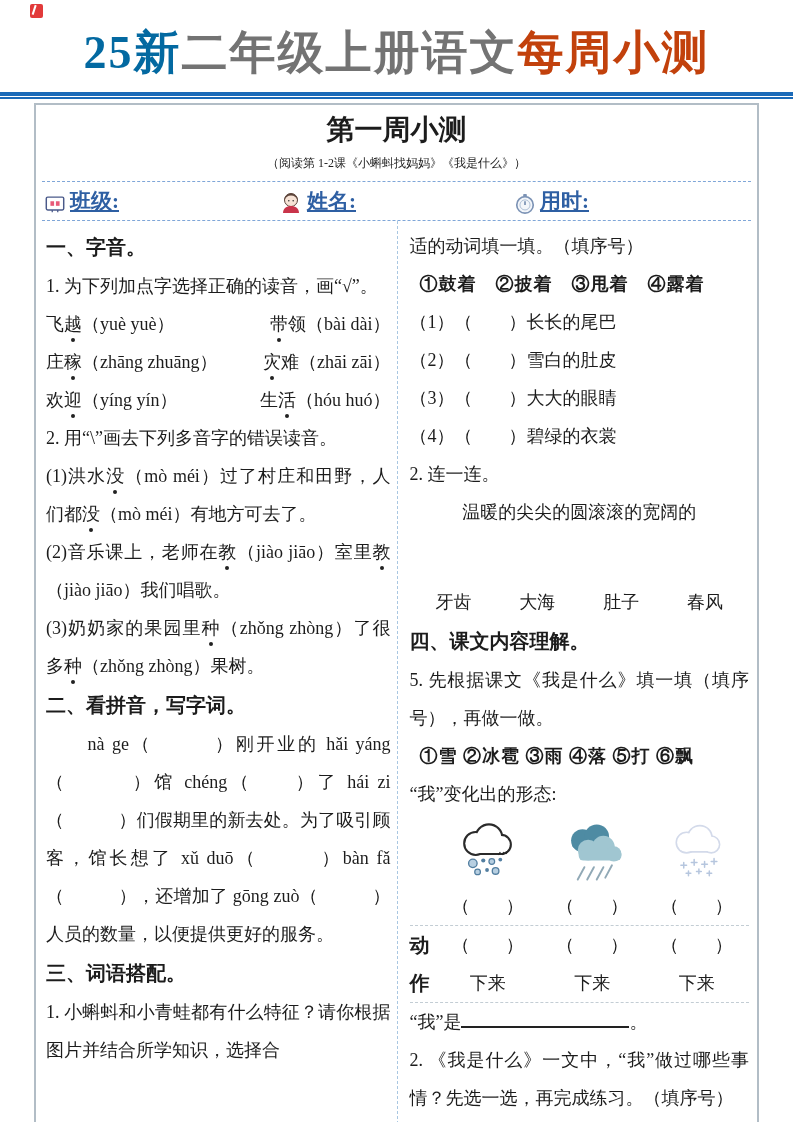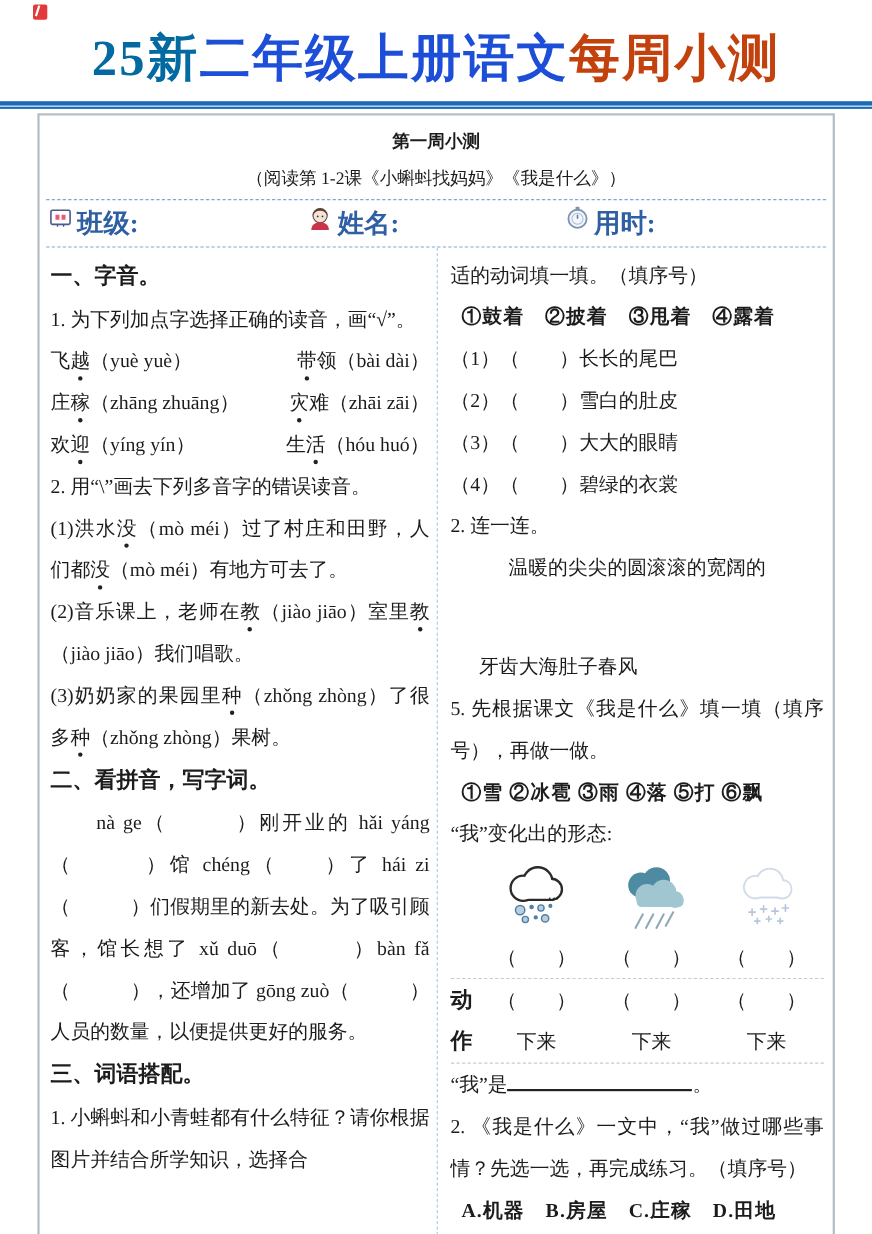--- a/index.html
+++ b/index.html
@@ -6,52 +6,52 @@
   html,body { width:793px; background:#ffffff; }
   body { height:1122px; overflow:hidden; font-family:"Liberation Serif","DejaVu Serif",serif; color:#1c1c1c; position:relative; }
 
   
   .corner-mark { position:absolute; top:4px; left:30px; width:13px; height:14px; background:#e23a3a; border-radius:2px; }
   .corner-mark::after { content:""; position:absolute; left:3px; top:2px; width:7px; height:10px; border-left:2px solid #fff; transform:rotate(18deg); }
 
   
   .page-title { text-align:center; margin-top:22px; font-family:"Liberation Serif","DejaVu Serif",serif; font-weight:bold; font-size:46px; letter-spacing:2px; line-height:62px; }
   .pt-red { color:#0369a1; }
-  .pt-black { color:#1d4ed8; }
+  .pt-black { color:#737373; }
   .pt-blue { color:#c2410c; }
 
   .title-rule { margin-top:8px; border-top:4px solid #1a6ab8; border-bottom:2px solid #1a6ab8; height:7px; }
 
   
   .sheet { margin:4px 34px 0 34px; border:2px solid #b2bdc6; background:#fff; padding:4px 6px 2px 6px; }
 
-  .week-title { text-align:center; font-family:Liberation Serif, serif; font-weight:700; font-size:16px; line-height:34px; margin-top:4px; }
-  .subtitle { text-align:center; font-size:16px; line-height:32px; margin-bottom:2px; }
+  .week-title { text-align:center; font-family:Liberation Serif, serif; font-weight:700; font-size:28px; line-height:34px; margin-top:4px; }
+  .subtitle { text-align:center; font-size:12px; line-height:32px; margin-bottom:2px; }
 
   .info-row { display:flex; border-top:1px dashed #7fa6d8; border-bottom:1px dashed #7fa6d8; padding:5px 2px; align-items:center; }
-  .info-field { flex:1; display:flex; align-items:flex-start; gap:4px; color:#2e5fa3; font-weight:bold; font-size:24px; font-family:"Liberation Serif","DejaVu Serif",serif; }
+  .info-field { flex:1; display:flex; align-items:flex-end; gap:4px; color:#2e5fa3; font-weight:bold; font-size:21px; font-family:"Liberation Serif","DejaVu Serif",serif;text-decoration:underline; }
   .info-field svg { display:block; }
 
   
   .cols { display:flex; align-items:stretch; }
   .col { width:50%; padding:6px 6px 4px 4px; font-size:18px; line-height:38px; }
   .col-right { border-left:1px dashed #a9c7e2; padding-left:12px; padding-right:2px; }
 
   .sec-title { font-family:"Liberation Sans","DejaVu Sans",sans-serif; font-weight:700; font-size:20px; line-height:40px; }
   .para { text-align:justify; }
   .pair-row { display:flex; justify-content:space-between; }
   .bold-row { font-weight:bold; padding-left:10px; letter-spacing:1px; }
 
   
   .du { position:relative; display:inline-block; }
   .du::after { content:""; position:absolute; left:50%; transform:translateX(-50%); bottom:1px; width:4px; height:4px; border-radius:50%; background:#222; }
 
   
   .match-row1 { display:flex; justify-content:center; padding:0 2px; }
-  .match-row2 { display:flex; justify-content:flex-start; padding:0 26px; margin-top:52px; }
+  .match-row2 { display:flex; justify-content:space-between; padding:0 26px; margin-top:52px; }
 
   
   .ft { display:grid; grid-template-columns:26px 1fr 1fr 1fr; align-items:center; margin-top:2px; }
   .ft-cell { text-align:center; }
   .ft-icon { height:72px; display:flex; align-items:flex-end; justify-content:center; }
   .ft-sep { grid-column:1 / -1; border-top:1px dashed #c3cdd4; height:0; }
   .ft-label { font-family:"Liberation Sans","DejaVu Sans",sans-serif; font-weight:700; font-size:20px; }
 
   .blankline { display:inline-block; width:168px; border-bottom:2px solid #222; height:22px; vertical-align:baseline; }
 </style>
@@ -155,20 +155,21 @@
         <span>圆滚滚的</span>
         <span>宽阔的</span>
       </div>
       <div class="match-row2">
         <span>牙齿</span>
         <span>大海</span>
         <span>肚子</span>
         <span>春风</span>
       </div>
 
+      <div class="sec-title">四、课文内容理解。</div>
       <div class="para">5. 先根据课文《我是什么》填一填（填序号），再做一做。</div>
       <div class="bold-row">①雪 ②冰雹 ③雨 ④落 ⑤打 ⑥飘</div>
       <div>“我”变化出的形态:</div>
 
       <div class="ft">
         <div class="ft-label"></div>
         <div class="ft-cell ft-icon">
           <svg width="72" height="70" viewBox="0 0 76 72">
             <g stroke="#2a2a2a" stroke-width="4.5" fill="#fff">
               <circle cx="25" cy="27" r="11"></circle>

